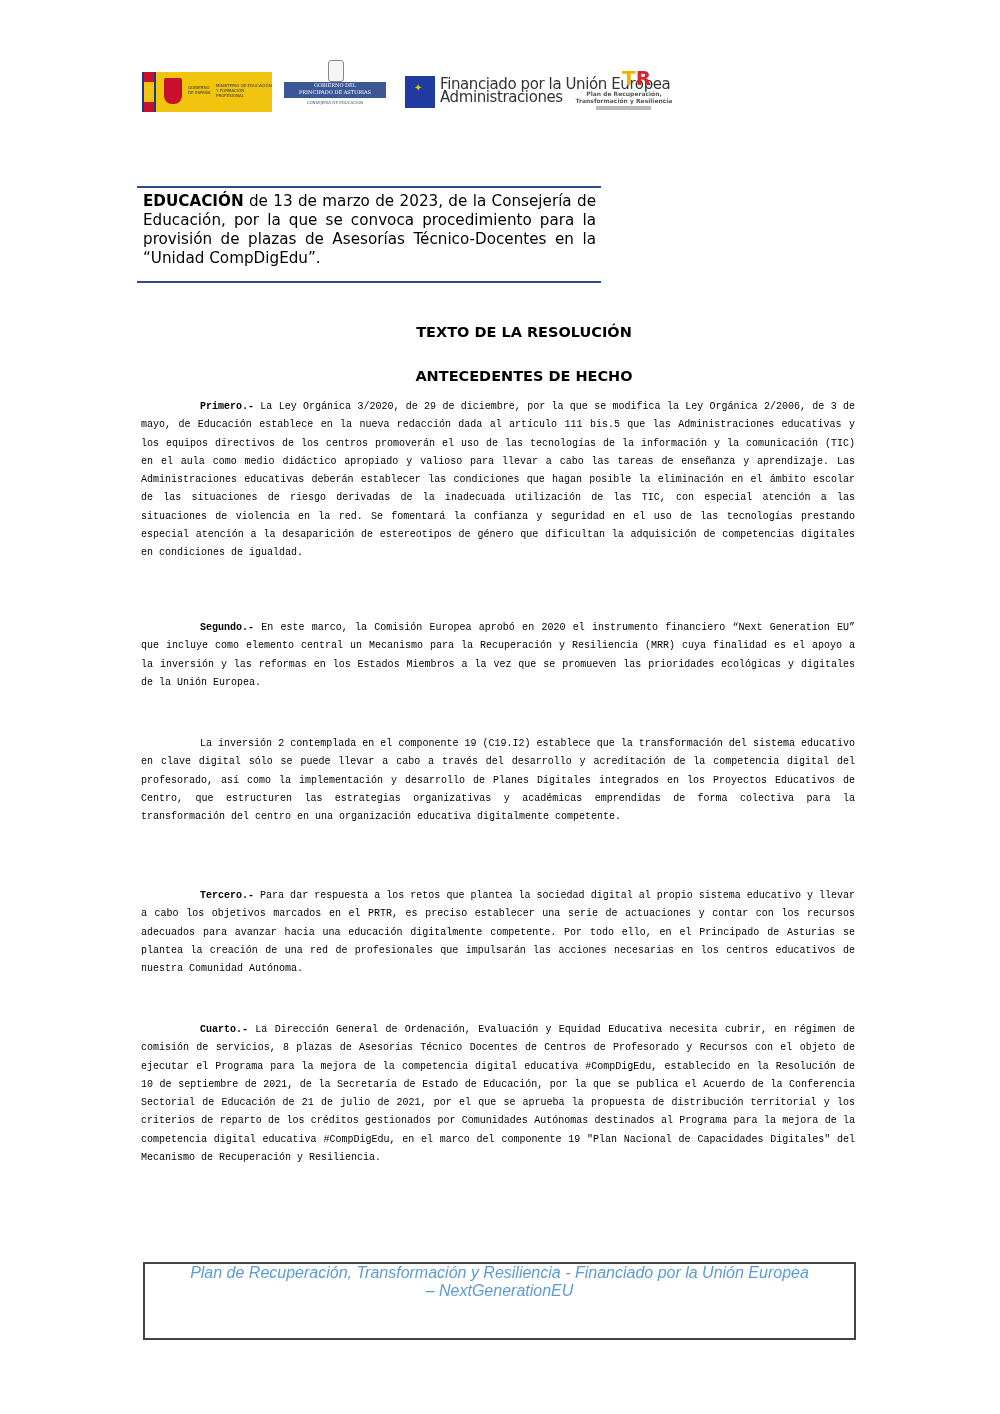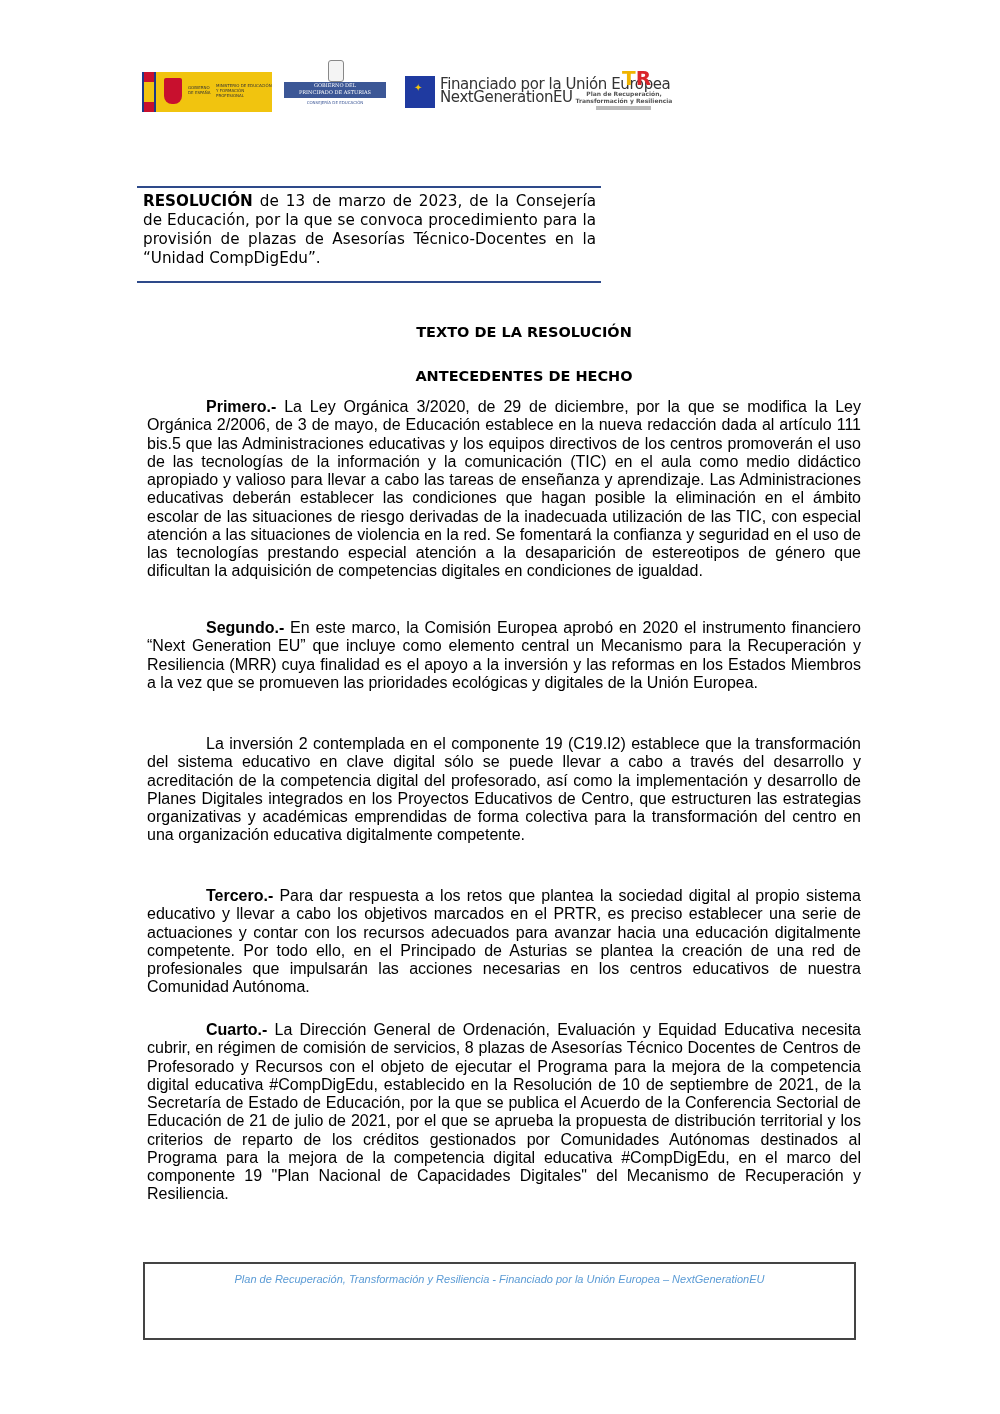--- a/index.html
+++ b/index.html
@@ -29,31 +29,31 @@
   .title-box { position: absolute; left: 137px; top: 186px; width: 464px; }
   .title-box .rule-top { height: 2px; background: #2e4a8a; }
   .title-box .rule-bottom { position: absolute; left: 0; top: 95px; width: 464px; height: 2px; background: #2e4a8a; }
   .title-text { margin: 4px 5px 0 6px; font-size: 15.2px; line-height: 19px; text-align: justify; }
   .title-text b { font-weight: bold; }
 
   .heading { position: absolute; left: 0; width: 1000px; text-align: center; font-weight: bold; font-size: 14.5px; margin-left: 24px; }
   .h1 { top: 324px; }
   .h2 { top: 368px; }
 
-  .body { position: absolute; left: 147px; width: 714px; font-family: Liberation Sans, sans-serif; font-size: 16px; line-height: 18.25px; text-align: justify; }
+  .body { position: absolute; left: 141px; width: 714px; font-family: Liberation Mono, monospace; font-size: 10px; line-height: 18.25px; text-align: justify; }
   .body .ind { display: inline-block; width: 59px; }
   .body b { font-weight: bold; }
   .p1 { top: 398px; }
   .p2 { top: 619px; }
   .p3 { top: 735px; }
   .p4 { top: 887px; }
   .p5 { top: 1021px; }
 
   .footer { position: absolute; left: 143px; top: 1262px; width: 713px; height: 78px; border: 2px solid #444; box-sizing: border-box; }
-  .footer .ft { margin-top: 6px; text-align: center; font-family: "Liberation Sans", sans-serif; font-style: italic; font-size: 11px; line-height: 18px; color: #5b9bd5; padding: 0 40px; }
+  .footer .ft { margin-top: 0; text-align: center; font-family: "Liberation Sans", sans-serif; font-style: italic; font-size: 16px; line-height: 18px; color: #5b9bd5; padding: 0 40px; }
 </style>
 </head>
 <body>
 
 <div class="logos">
   <div class="logo logo-spain">
     <div class="flag"></div>
     <div class="shield"></div>
     <div class="t1">GOBIERNO DE ESPAÑA</div>
     <div class="t2">MINISTERIO DE EDUCACIÓN Y FORMACIÓN PROFESIONAL</div>
@@ -63,36 +63,36 @@
     <div class="bar">
       <div>GOBIERNO DEL</div>
       <div>PRINCIPADO DE ASTURIAS</div>
     </div>
     <div class="sub">CONSEJERÍA DE EDUCACIÓN</div>
   </div>
   <div class="logo logo-eu">
     <div class="euflag"></div>
     <div class="txt">
       <div>Financiado por la Unión Europea</div>
-      <div>NextGenerationEU</div>
+      <div>Administraciones</div>
     </div>
   </div>
   <div class="logo logo-prtr">
     <div class="tr"><span class="y">T</span><span>R</span></div>
     <div class="txt">
       <div>Plan de Recuperación,</div>
       <div>Transformación y Resiliencia</div>
     </div>
     <div class="mini"></div>
   </div>
 </div>
 
 <div class="title-box">
   <div class="rule-top"></div>
-  <div class="title-text"><b>RESOLUCIÓN</b><span> de 13 de marzo de 2023, de la Consejería de Educación, por la que se convoca procedimiento para la provisión de plazas de Asesorías Técnico-Docentes en la “Unidad CompDigEdu”.</span></div>
+  <div class="title-text"><b>EDUCACIÓN</b><span> de 13 de marzo de 2023, de la Consejería de Educación, por la que se convoca procedimiento para la provisión de plazas de Asesorías Técnico-Docentes en la “Unidad CompDigEdu”.</span></div>
   <div class="rule-bottom"></div>
 </div>
 
 <div class="heading h1">TEXTO DE LA RESOLUCIÓN</div>
 <div class="heading h2">ANTECEDENTES DE HECHO</div>
 
 <div class="body p1"><span class="ind"></span><b>Primero.-</b><span> La Ley Orgánica 3/2020, de 29 de diciembre, por la que se modifica la Ley Orgánica 2/2006, de 3 de mayo, de Educación establece en la nueva redacción dada al artículo 111 bis.5 que las Administraciones educativas y los equipos directivos de los centros promoverán el uso de las tecnologías de la información y la comunicación (TIC) en el aula como medio didáctico apropiado y valioso para llevar a cabo las tareas de enseñanza y aprendizaje. Las Administraciones educativas deberán establecer las condiciones que hagan posible la eliminación en el ámbito escolar de las situaciones de riesgo derivadas de la inadecuada utilización de las TIC, con especial atención a las situaciones de violencia en la red. Se fomentará la confianza y seguridad en el uso de las tecnologías prestando especial atención a la desaparición de estereotipos de género que dificultan la adquisición de competencias digitales en condiciones de igualdad.</span></div>
 <div class="body p2"><span class="ind"></span><b>Segundo.-</b><span> En este marco, la Comisión Europea aprobó en 2020 el instrumento financiero “Next Generation EU” que incluye como elemento central un Mecanismo para la Recuperación y Resiliencia (MRR) cuya finalidad es el apoyo a la inversión y las reformas en los Estados Miembros a la vez que se promueven las prioridades ecológicas y digitales de la Unión Europea.</span></div>
 <div class="body p3"><span class="ind"></span><span>La inversión 2 contemplada en el componente 19 (C19.I2) establece que la transformación del sistema educativo en clave digital sólo se puede llevar a cabo a través del desarrollo y acreditación de la competencia digital del profesorado, así como la implementación y desarrollo de Planes Digitales integrados en los Proyectos Educativos de Centro, que estructuren las estrategias organizativas y académicas emprendidas de forma colectiva para la transformación del centro en una organización educativa digitalmente competente.</span></div>
 <div class="body p4"><span class="ind"></span><b>Tercero.-</b><span> Para dar respuesta a los retos que plantea la sociedad digital al propio sistema educativo y llevar a cabo los objetivos marcados en el PRTR, es preciso establecer una serie de actuaciones y contar con los recursos adecuados para avanzar hacia una educación digitalmente competente. Por todo ello, en el Principado de Asturias se plantea la creación de una red de profesionales que impulsarán las acciones necesarias en los centros educativos de nuestra Comunidad Autónoma.</span></div>

